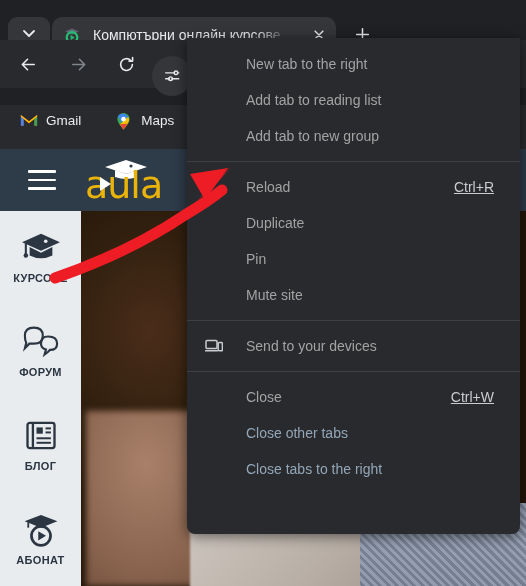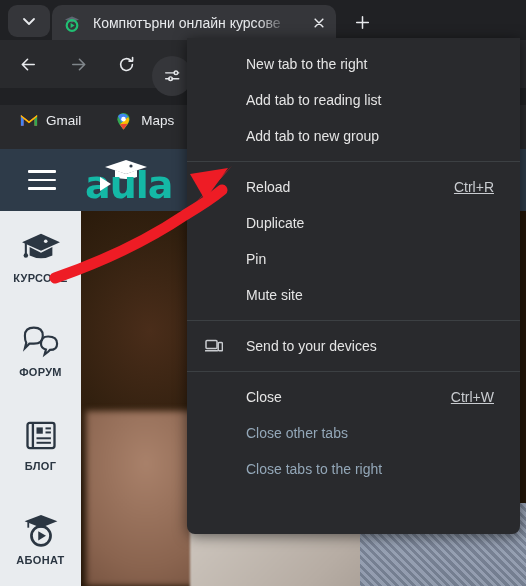--- a/index.html
+++ b/index.html
@@ -7,21 +7,21 @@
     width: 526px; height: 586px;
     overflow: hidden;
     background: #202124;
     font-family: "Liberation Sans", sans-serif;
   }
 
   #app { position: relative; width: 526px; height: 586px; overflow: hidden; }
 
   
   .chrome-top {
-    position: absolute; left: 0; top: 0; width: 526px; height: 40px;
+    position: absolute; left: 0; top: 12px; width: 526px; height: 40px;
     background: #202124;
   }
   .tabsearch {
     position: absolute; left: 8px; top: 5px; width: 42px; height: 32px;
     background: #35363a; border-radius: 9px;
     display: flex; align-items: center; justify-content: center;
   }
   .tabsearch svg { width: 14px; height: 14px; }
 
   .tab {
@@ -95,21 +95,21 @@
   }
   .logo {
     position: absolute; left: 85px; top: 10px; height: 46px;
     display: flex; align-items: flex-end;
   }
   .logo-cap {
     position: absolute; left: 18px; top: 0px; width: 46px; height: 20px;
   }
   .logo-text {
     font-family: "DejaVu Sans", sans-serif;
-    font-size: 38px; font-weight: 700; color: #14b8a6;
+    font-size: 38px; font-weight: 400; color: #eab308;
     letter-spacing: -1px; line-height: 40px; margin-top: 4px;
     position: relative;
   }
   .logo-play {
     position: absolute; left: 6px; top: 12px; width: 26px; height: 26px;
   }
 
   
   .photo {
     position: absolute; left: 0; top: 62px; width: 526px; height: 375px;
@@ -167,21 +167,21 @@
     overflow: hidden;
   }
   .mi {
     position: relative; height: 36px; display: flex; align-items: center;
     padding: 0 16px 0 0;
   }
   .mi-icon {
     position: absolute; left: 18px; top: 10px; width: 17px; height: 17px;
   }
   .mi-label {
-    margin-left: 59px; font-size: 14px; color: #e5e5e5; white-space: nowrap;
+    margin-left: 59px; font-size: 14px; color: #a3a3a3; white-space: nowrap;
   }
   .mi.disabled .mi-label { color: #93a7b8; }
   .mi-accel {
     position: absolute; right: 26px; font-size: 14px; color: #c9ccd0; text-decoration: underline;
   }
   .mi-chevron { position: absolute; right: 26px; top: 11px; width: 10px; height: 14px; }
   .mi.hover { background: #35363a; }
   .sep { height: 1px; background: #3c4043; margin: 7px 0; }
 </style>
 </head>

